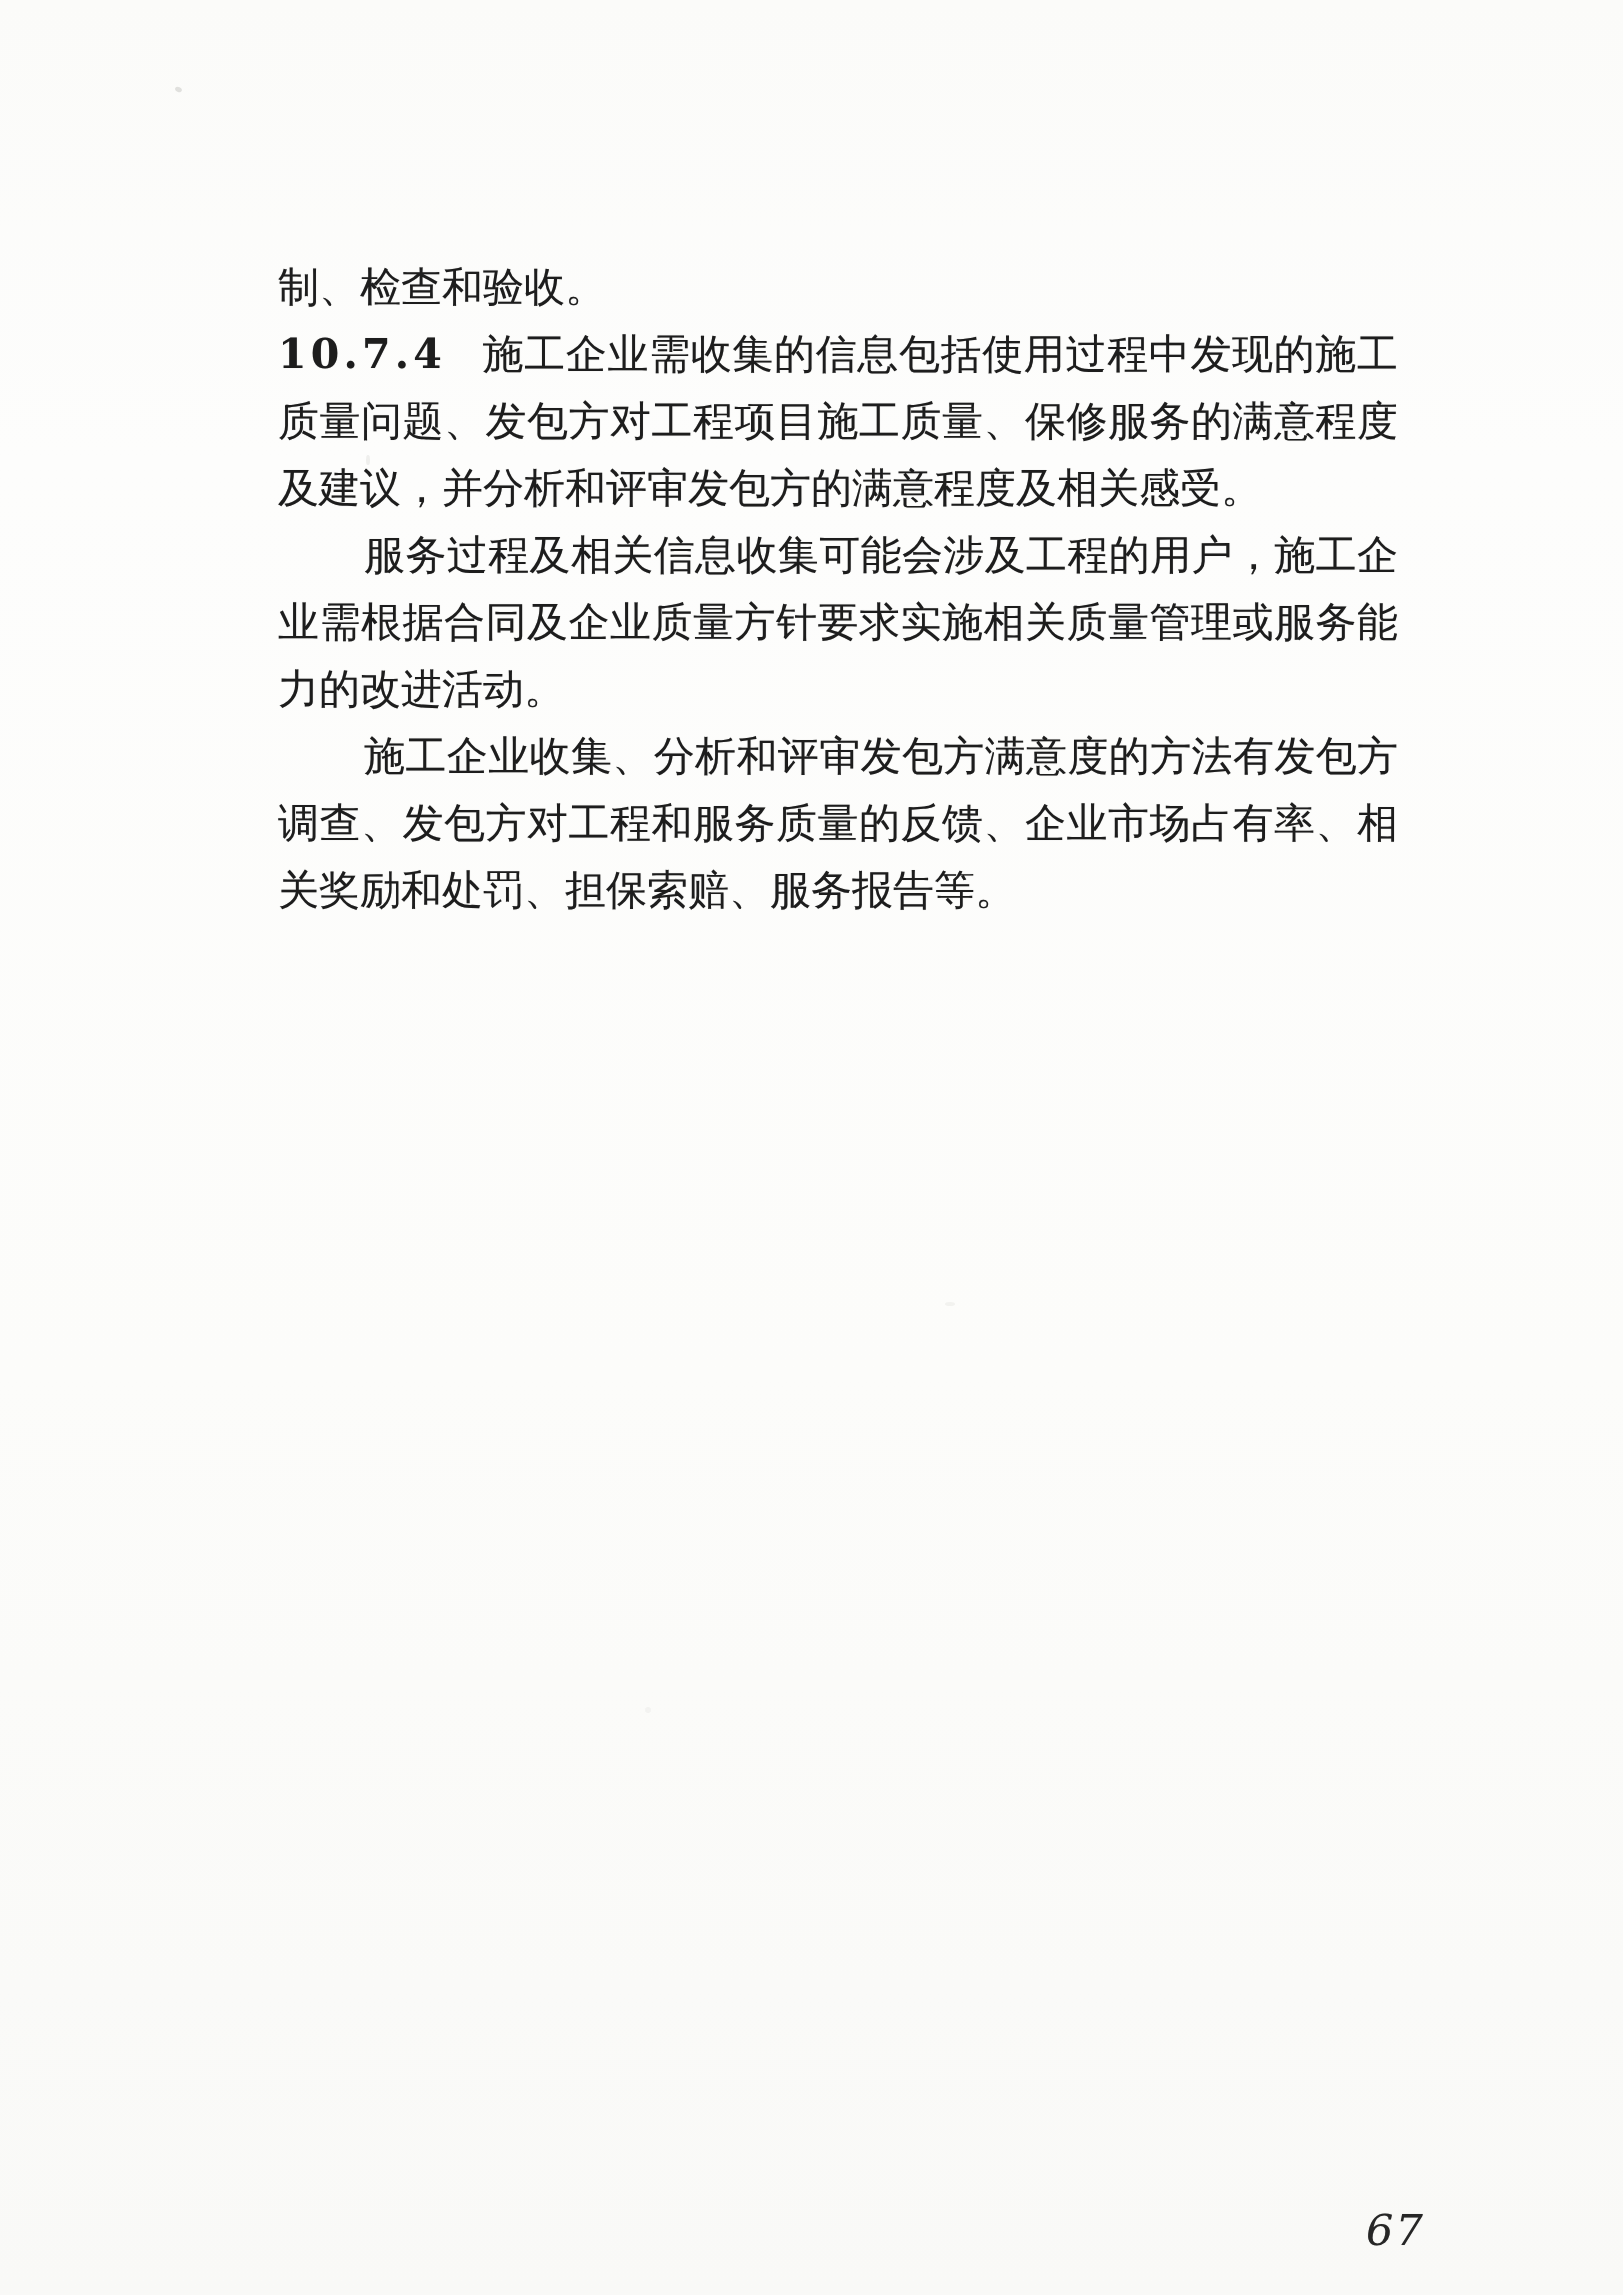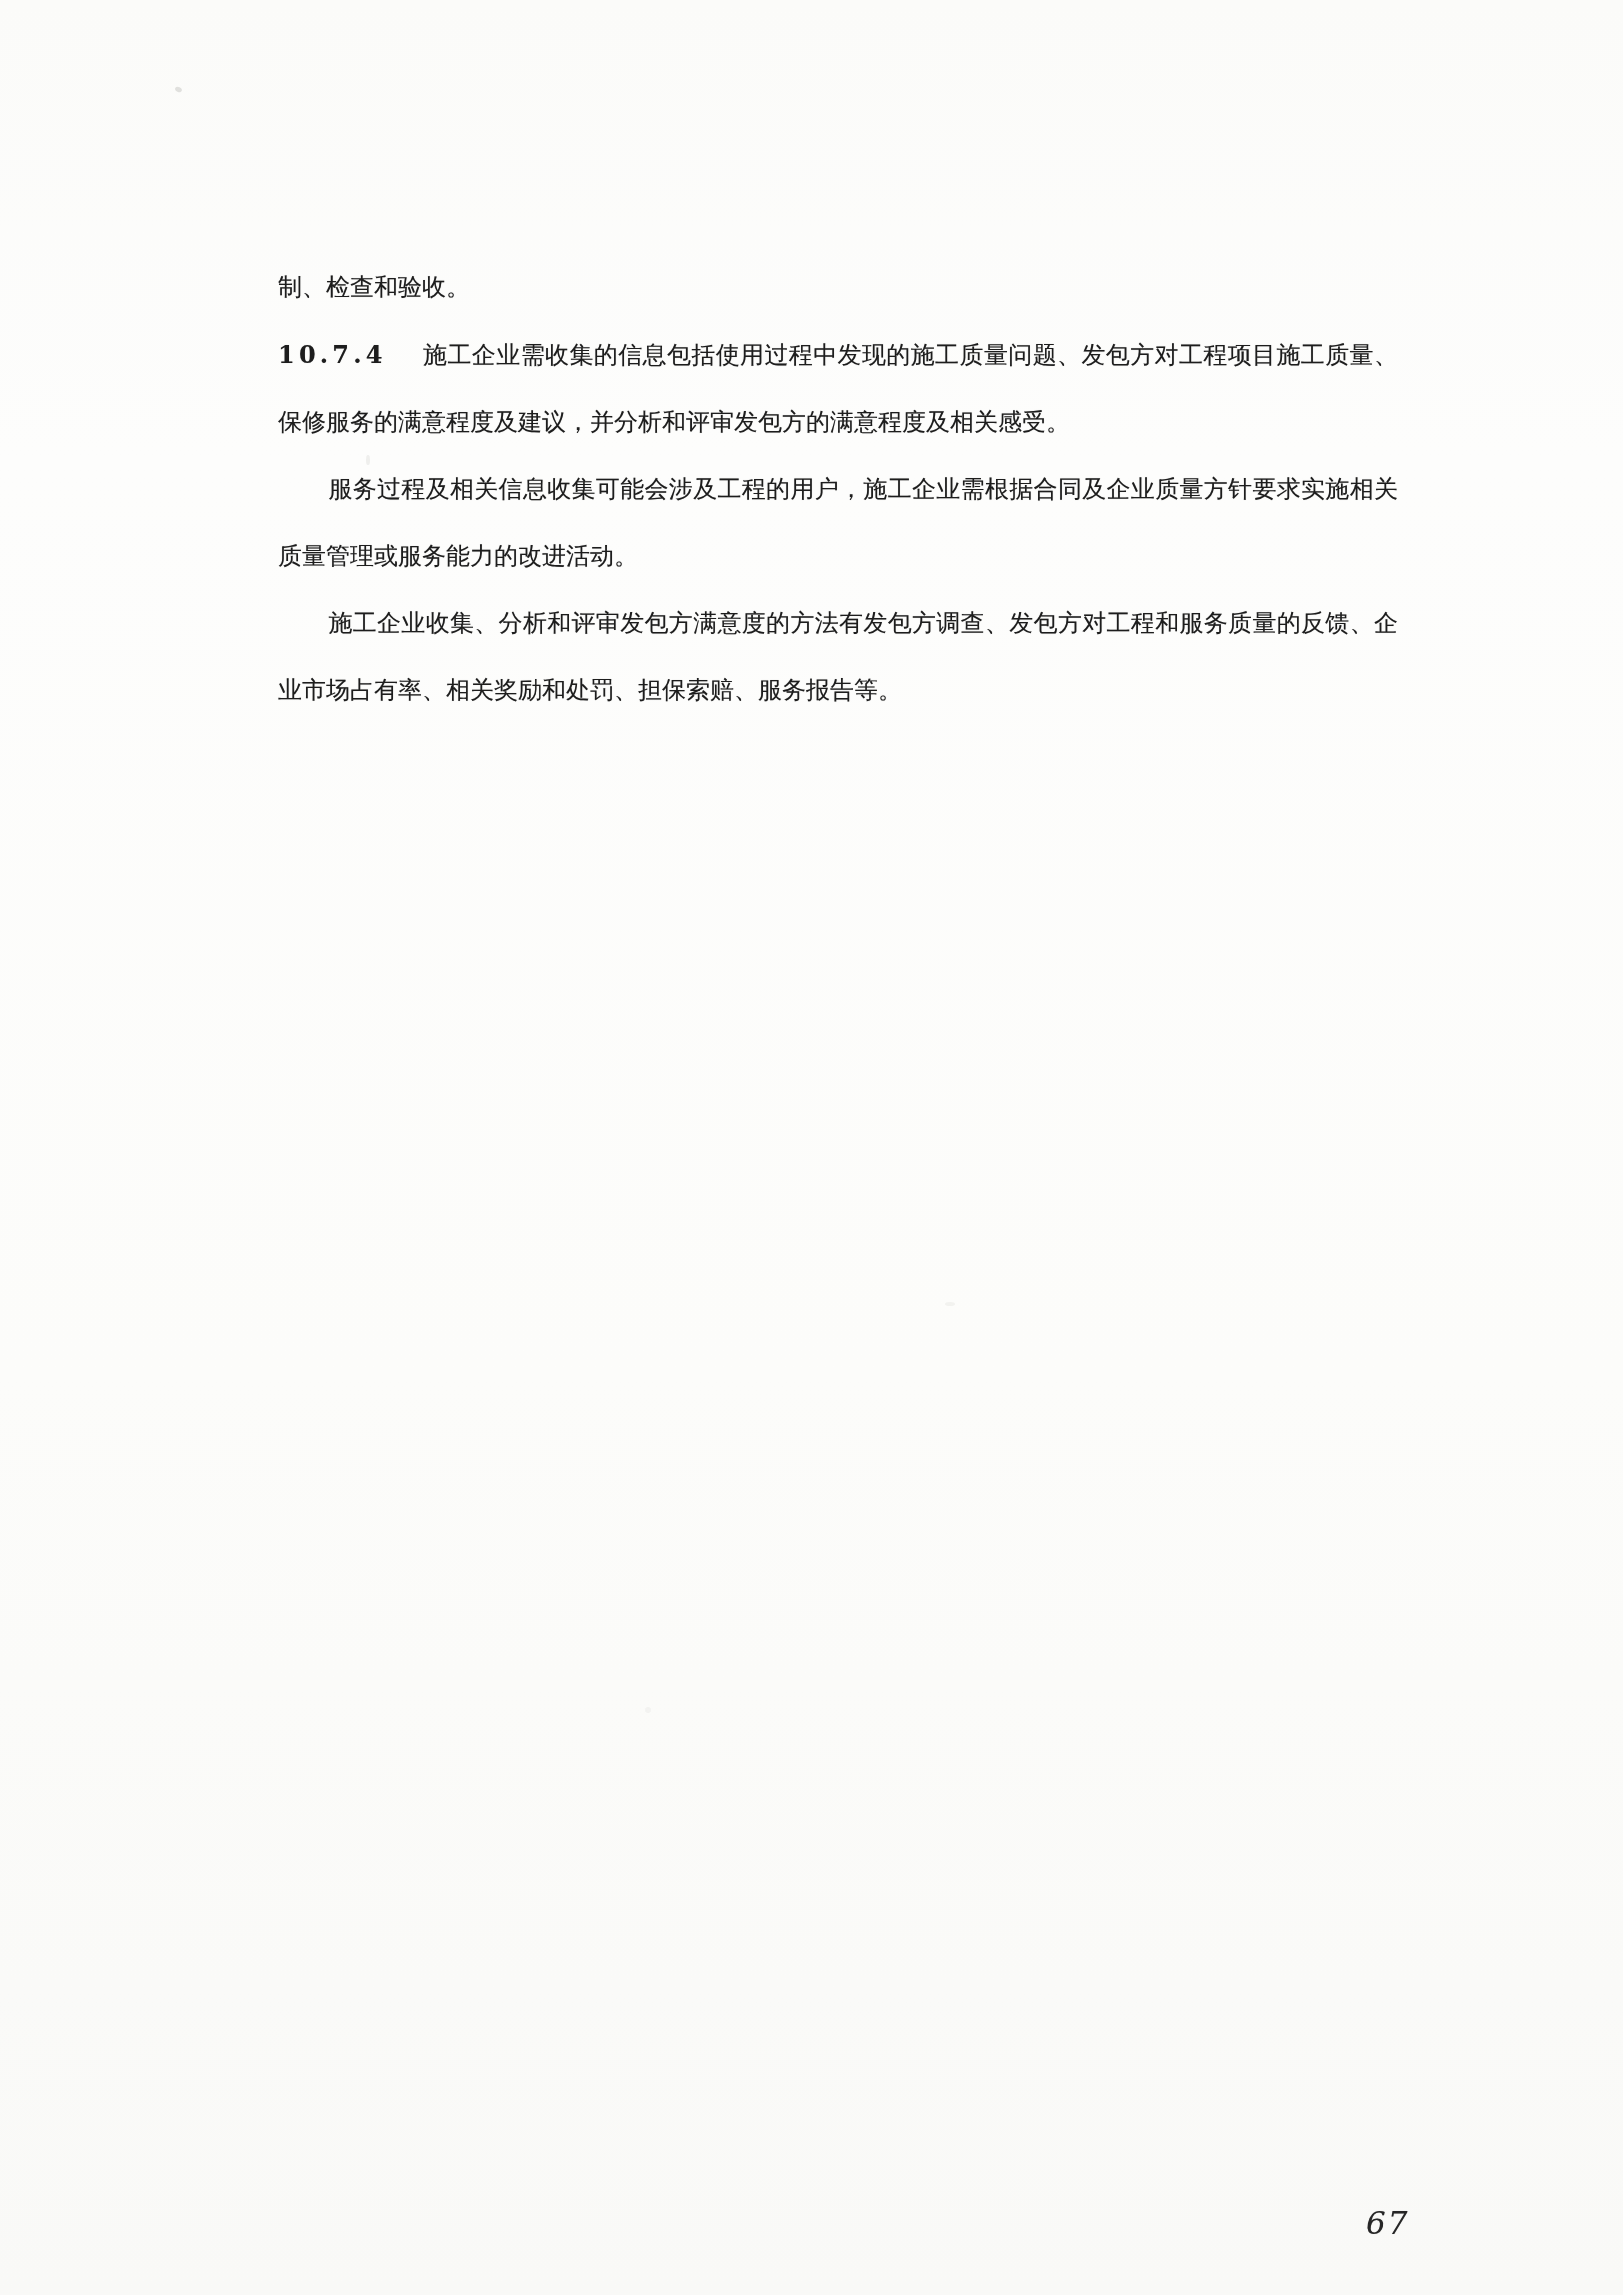--- a/index.html
+++ b/index.html
@@ -13,21 +13,21 @@
     background: linear-gradient(180deg, #fbfbf9 0%, #fdfdfc 20%, #fcfcfa 60%, #f9f9f7 100%);
     overflow: hidden;
     font-family: "DejaVu Serif", "Liberation Serif", serif;
   }
   .text-block {
     position: absolute;
     left: 278px;
     top: 254px;
     width: 1120px;
     color: #1d1d1d;
-    font-size: 24px;
+    font-size: 41px;
     line-height: 67px;
     text-align: justify;
     text-justify: inter-character;
     text-shadow: 0 0 0.7px rgba(30,30,30,0.4);
   }
   .text-block p {
     margin: 0;
     padding: 0;
   }
   .para-indent {
@@ -36,21 +36,21 @@
   .clause-num {
     font-weight: bold;
     letter-spacing: 4.2px;
     margin-right: 36px;
     white-space: nowrap;
   }
   .page-number {
     position: absolute;
     left: 1366px;
     top: 2205px;
-    font-size: 31px;
+    font-size: 43px;
     font-style: italic;
     color: #262626;
     letter-spacing: 2.1px;
     text-shadow: 0 0 0.7px rgba(30,30,30,0.35);
   }
   .speck {
     position: absolute;
     background: #9a9a96;
     border-radius: 50%;
   }

